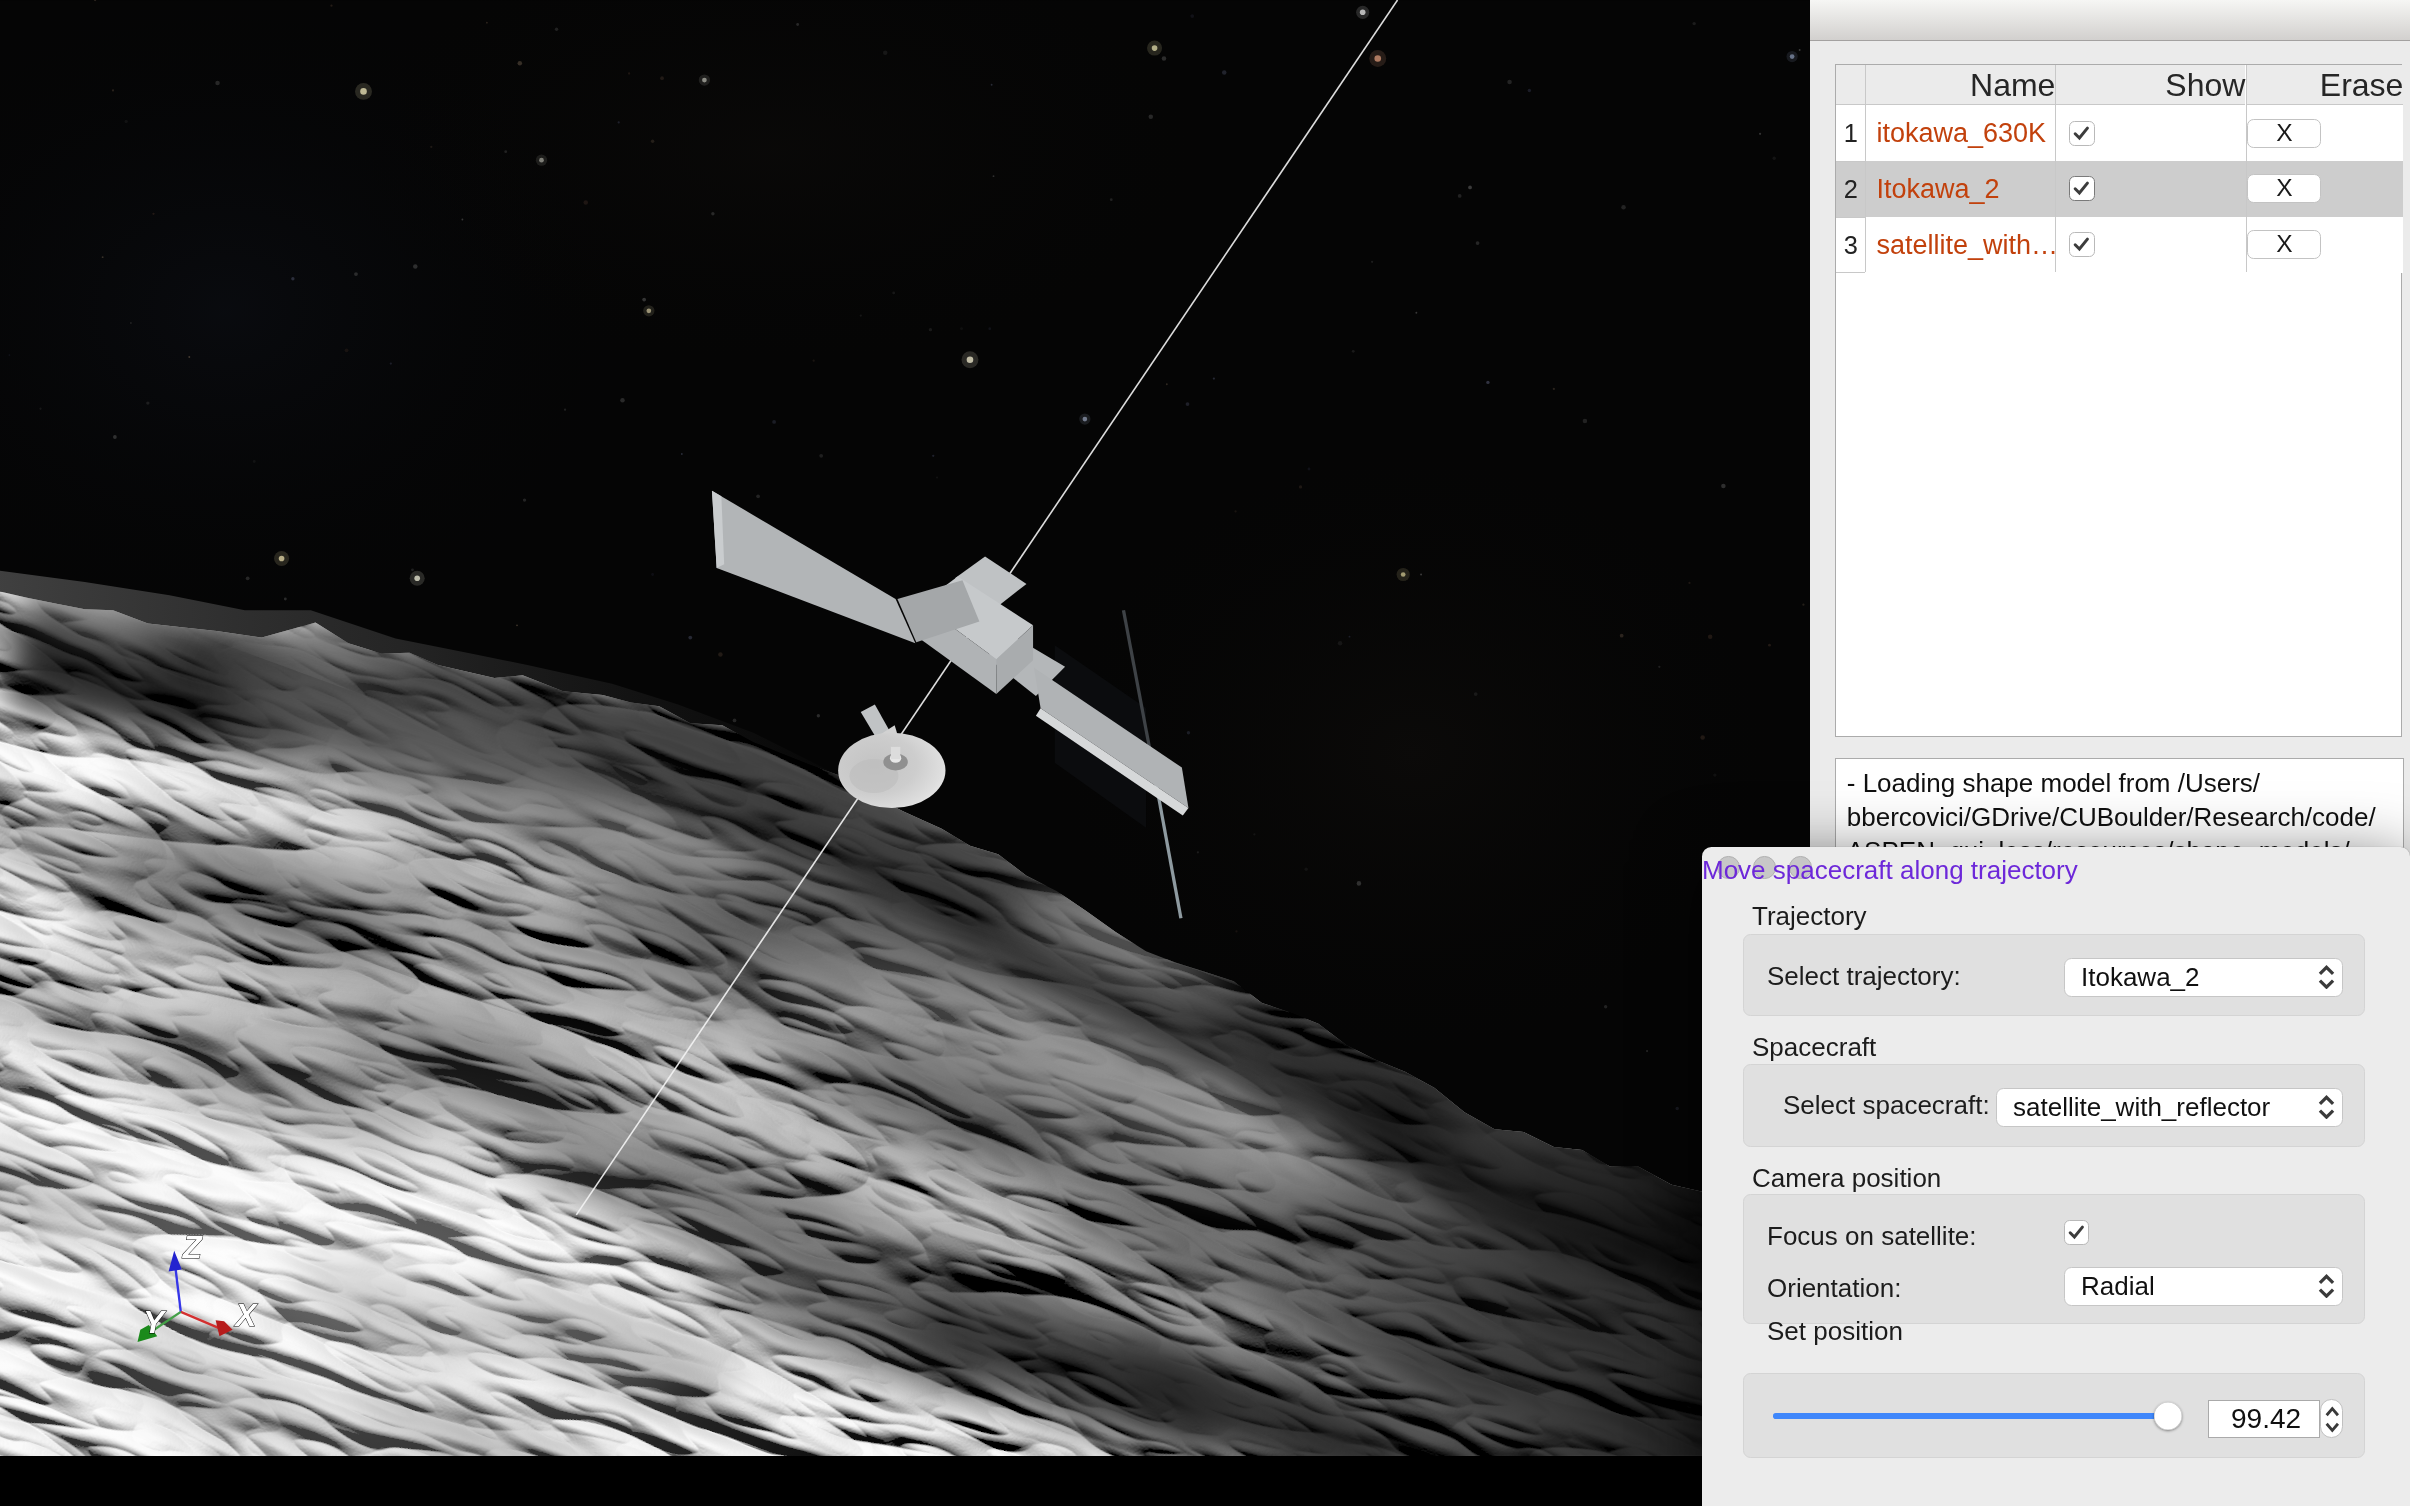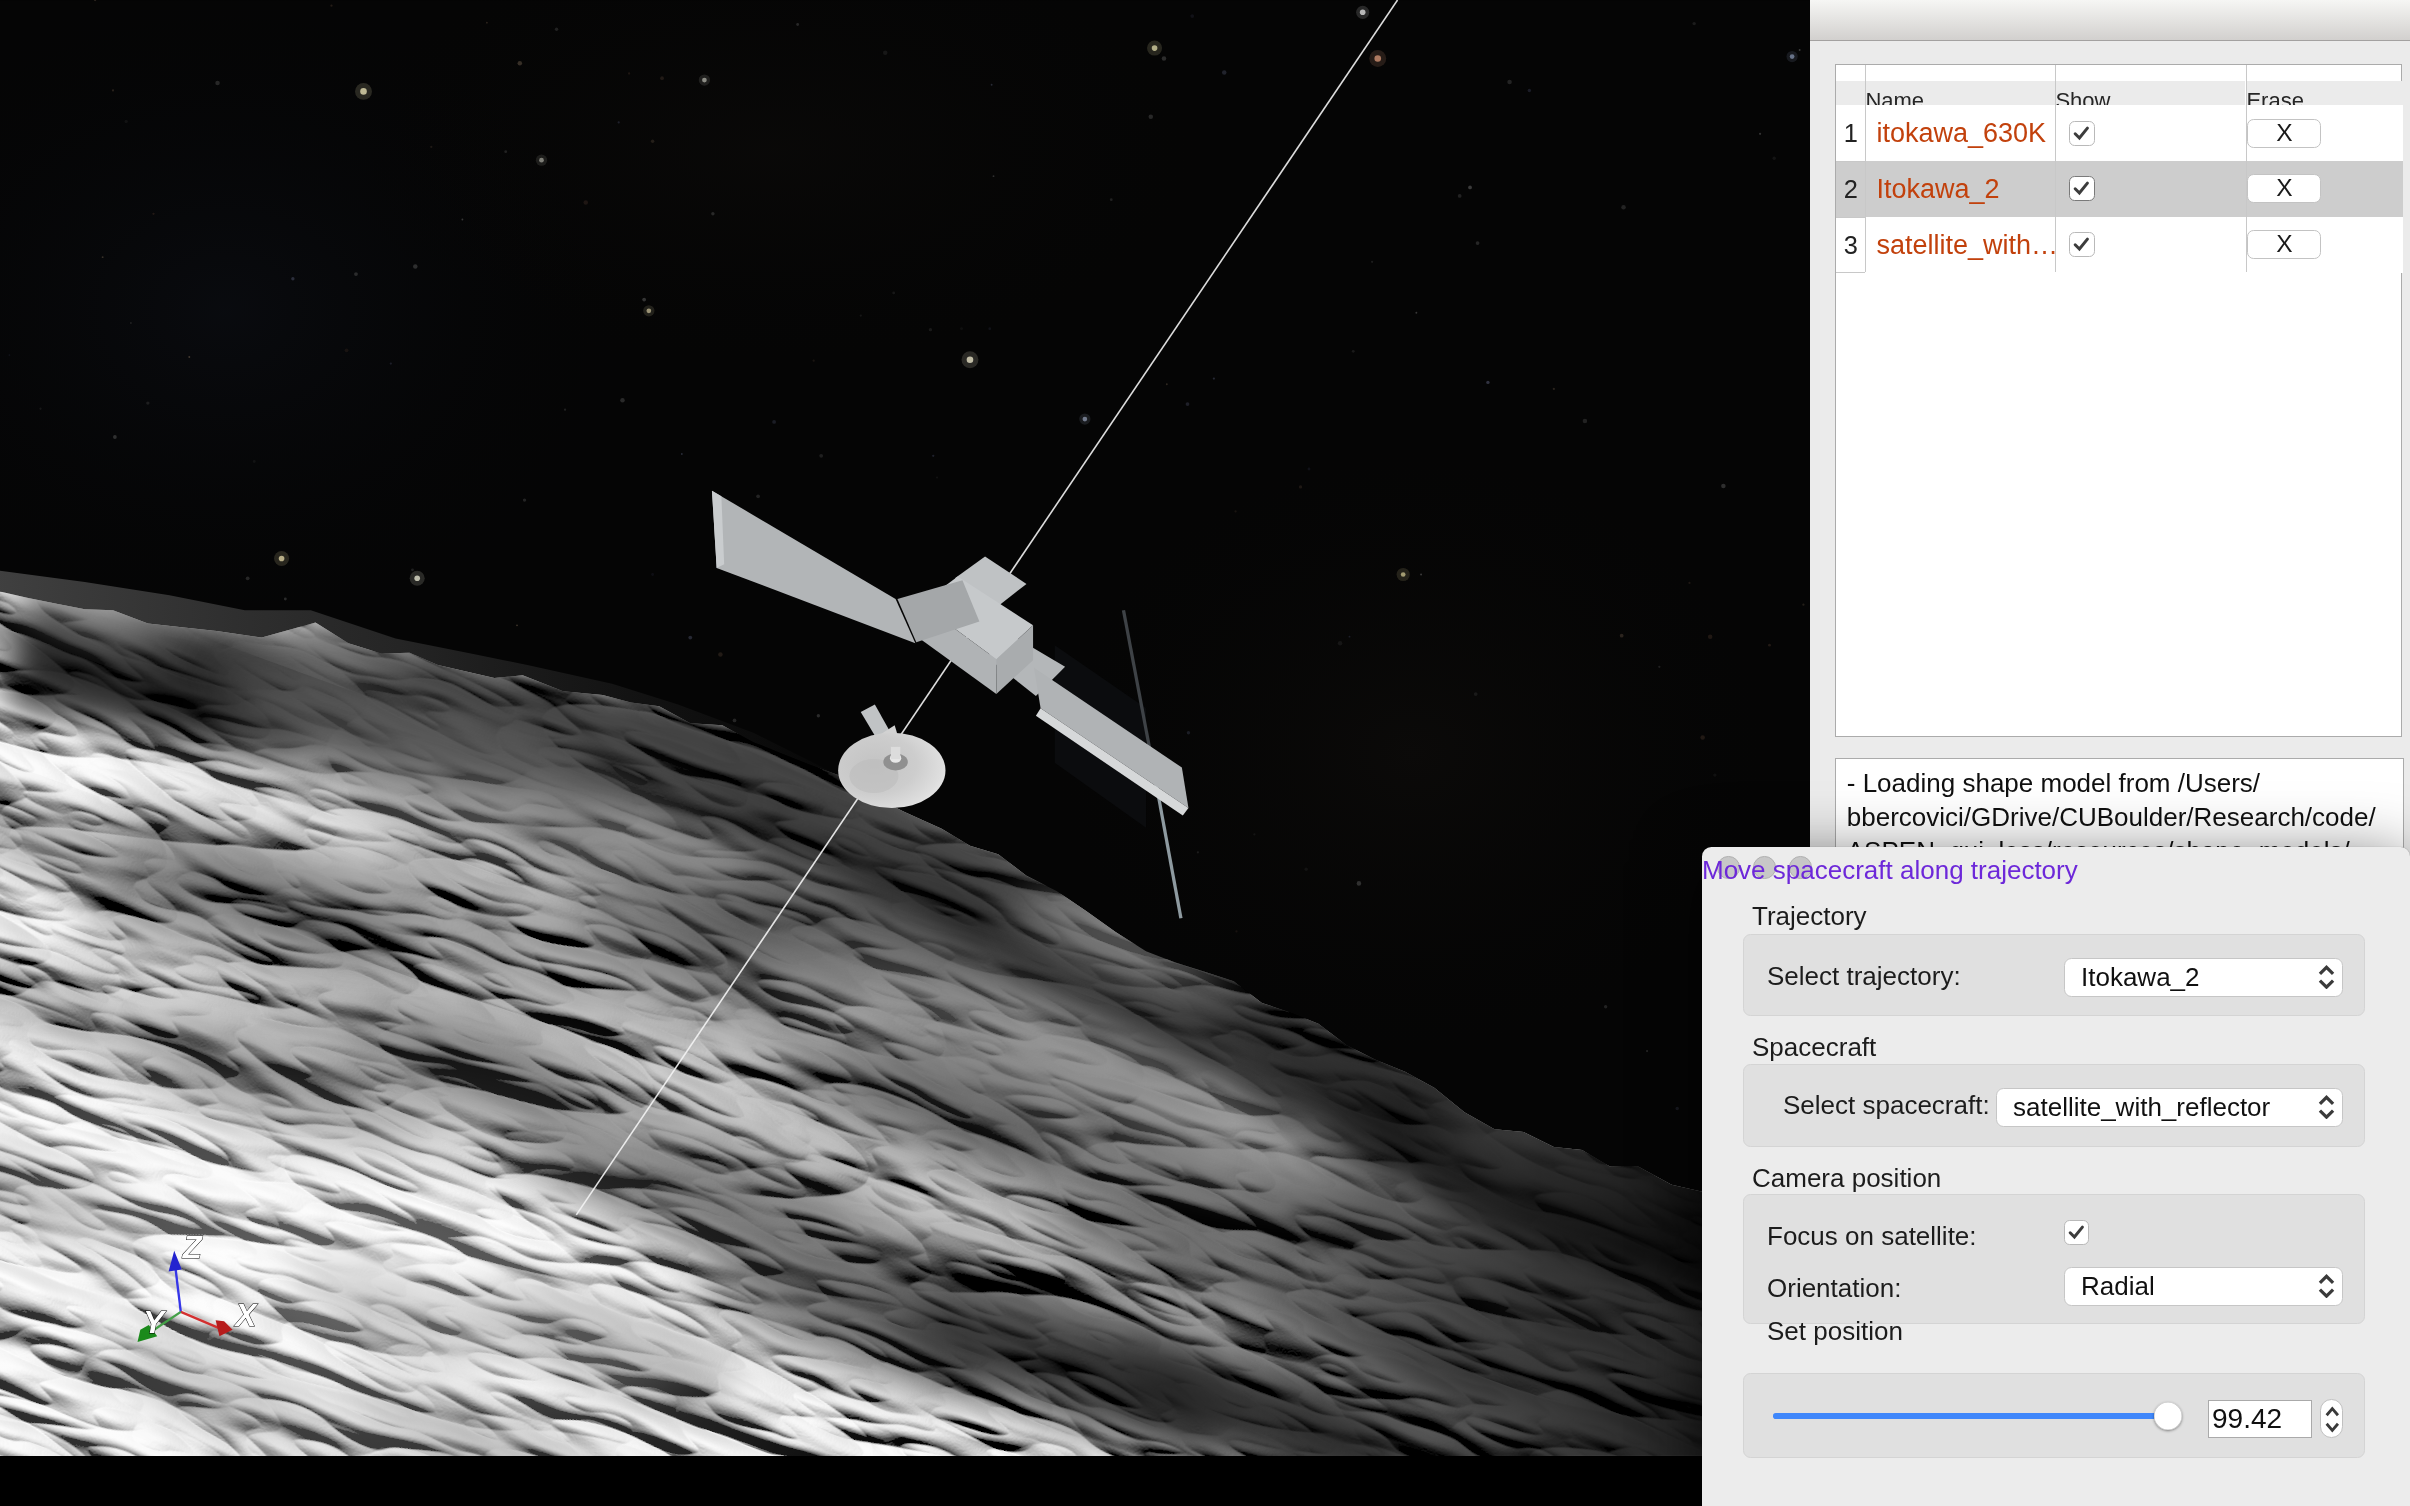--- a/index.html
+++ b/index.html
@@ -9,22 +9,22 @@
 .axlbl { font-family:"Liberation Sans",sans-serif; font-size:33px; font-weight:bold; font-style:italic;
   fill:#fff; stroke:#000; stroke-width:1px; paint-order:stroke; }
 #statusbar { position:absolute; left:0; top:1456px; width:1810px; height:51px;
   background:linear-gradient(#ededed,#c9c9c9); border-top:1.9px solid #757575;
   font-size:26px; color:#1b1b1b; line-height:47px; padding-left:15px; }
 #rpanel { position:absolute; left:1810px; top:0; width:601px; height:1507px; background:#ebebeb; }
 #rtitle { position:absolute; left:0; top:0; width:601px; height:41px;
   background:linear-gradient(#f6f6f4,#d2d0ce); border-bottom:1.9px solid #a3a1a0; }
 #rtable { position:absolute; left:25.4px; top:64px; width:567px; height:673px; background:#fff;
   border:0.9px solid #ababab; }
-.thead { position:absolute; top:16px; height:40px; background:#ebebeb; border-bottom:0.9px solid #c8c8c8;
-  text-align:left; font-size:22px; color:#262626; line-height:40px; }
+.thead { position:absolute; top:0; height:40px; background:#ebebeb; border-bottom:0.9px solid #c8c8c8;
+  text-align:right; font-size:32px; color:#262626; line-height:40px; }
 .vline { position:absolute; top:0; width:0.9px; height:207px; background:#c8c8c8; z-index:3;}
 .hline { position:absolute; left:0; width:29px; height:0.9px; background:#c8c8c8; z-index:3;}
 .trow { position:absolute; left:0; width:567px; height:56px; }
 .rnum { position:absolute; left:0; width:29px; height:56px; text-align:center; font-size:25.4px;
   color:#222; line-height:56px; z-index:2;}
 .rname { position:absolute; left:40px; height:56px; font-size:27px; color:#c2410c; line-height:56px; z-index:2;}
 #rlog { position:absolute; left:25.4px; top:758px; width:569px; height:377px; background:#fff;
   border:0.9px solid #ababab; font-size:26px; color:#101010; line-height:34px; padding:6.6px 0 0 10.4px; }
 #dialog { position:absolute; left:1702px; top:847px; width:708px; height:660px; background:#ececec;
   border-radius:9.4px 9.4px 0 0; box-shadow:0 13px 66px rgba(0,0,0,0.6), 0 0 0.9px rgba(0,0,0,0.4); }
@@ -35,22 +35,22 @@
 .gbox { position:absolute; left:41px; width:622px; background:#e0e0e0; border:0.9px solid #d4d4d4;
   border-radius:7.5px; }
 .flbl { position:absolute; left:65px; font-size:26px; color:#1c1c1c; }
 .dd { position:absolute; height:39px; background:#fff; border:0.9px solid #c6c6c6; border-radius:7.5px;
   font-size:26px; color:#101010; line-height:37px; padding-left:16px; }
 #slider { position:absolute; left:71px; top:555px; width:404px; height:28px; }
 #strack { position:absolute; left:0; top:11.3px; width:404px; height:5.6px; border-radius:2.8px;
   background:#3f87fb; }
 #sknob { position:absolute; left:381px; top:0; width:28px; height:28px; border-radius:50%;
   background:#fff; box-shadow:0 0.9px 2.8px rgba(0,0,0,0.45), inset 0 0 0 0.5px #c0c0c0; }
-#spin { position:absolute; left:506px; top:553px; width:104px; height:38px; background:#fff;
-  border:0.9px solid #aaa; font-size:28px; color:#101010; text-align:left; padding-left:3px; line-height:36px; }
+#spin { position:absolute; left:506px; top:553px; width:112px; height:38px; background:#fff;
+  border:0.9px solid #aaa; font-size:28px; color:#101010; text-align:left; padding-left:22px; line-height:36px; }
 #stepper { position:absolute; left:618px; top:552px; width:22.6px; height:39px; background:#fff;
   border:0.9px solid #c0c0c0; border-radius:11.3px; }
 </style></head>
 <body>
 <div id="stage">
 <svg id="vp" width="1810" height="1456" viewBox="0 0 1922 1546">
 <defs>
   <filter id="rock" x="-5%" y="-5%" width="110%" height="110%">
     <feTurbulence type="turbulence" baseFrequency="0.0033 0.0115" numOctaves="3" seed="11" result="n"></feTurbulence>
     <feDiffuseLighting in="n" surfaceScale="38" diffuseConstant="0.98" lighting-color="#ffffff" result="lit">

